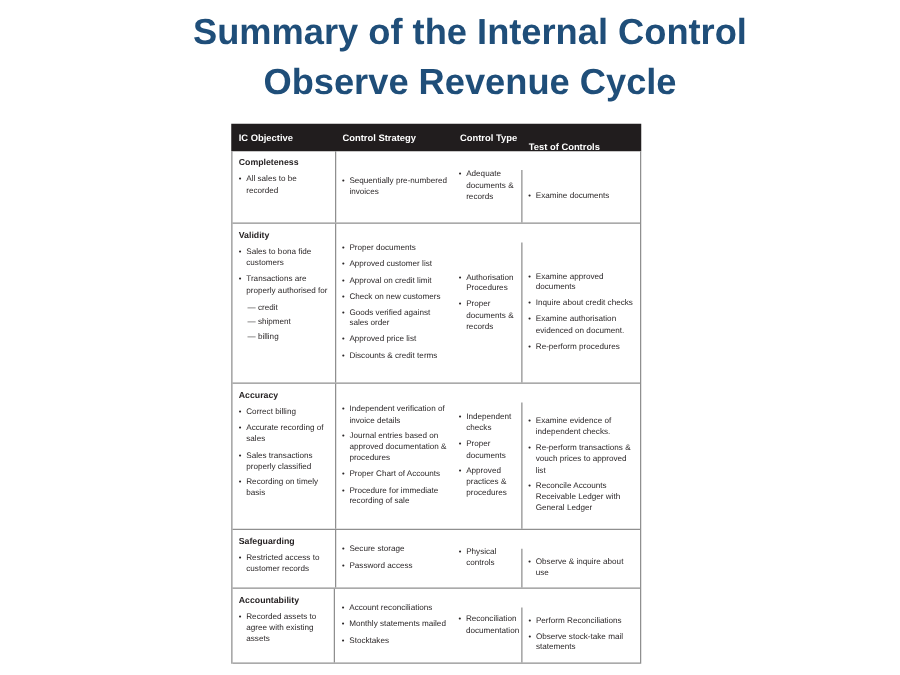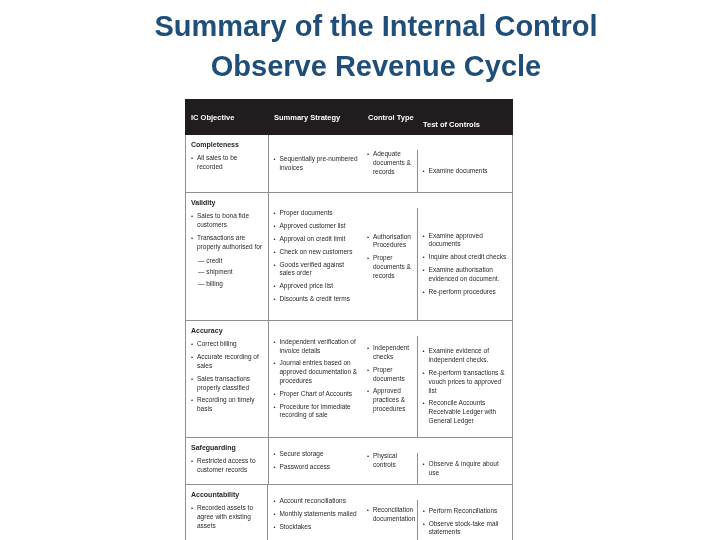--- a/index.html
+++ b/index.html
@@ -10,21 +10,21 @@
   }
   .title{
     position:absolute;top:6px;left:0;width:720px;
     text-align:center;font-weight:bold;font-size:29px;line-height:40px;
     color:#1f4e79;letter-spacing:0px;padding-left:16px;
   }
   .ic-table{
     position:absolute;left:185px;top:99px;width:328px;
   }
   .thead{
-    display:flex;align-items:center;height:36px;
+    display:flex;align-items:center;height:22px;
     background:#211d1e;color:#ffffff;
     font-size:7.5px;font-weight:bold;
   }
   .thead > div{box-sizing:border-box;padding-left:6px;}
   .w-obj{width:83px;}
   .w-strat{width:94px;}
   .w-type{width:55px;}
   .w-test{width:96px;margin-top:15px;}
   .tbody{
     border-left:1px solid #8f8f8f;
@@ -58,21 +58,21 @@
 <body>
 
 <div class="title">
   <div>Summary of the Internal Control</div>
   <div>Observe Revenue Cycle</div>
 </div>
 
 <div class="ic-table">
   <div class="thead">
     <div class="w-obj">IC Objective</div>
-    <div class="w-strat">Summary Strategy</div>
+    <div class="w-strat">Control Strategy</div>
     <div class="w-type">Control Type</div>
     <div class="w-test">Test of Controls</div>
   </div>
   <div class="tbody">
       <div class="trow row0">
         <div class="cell c-obj w-obj">
           <div class="obj-title">Completeness</div>
           <div class="bullet">
             <div class="glyph">•</div>
             <div class="btext">All sales to be recorded</div>

